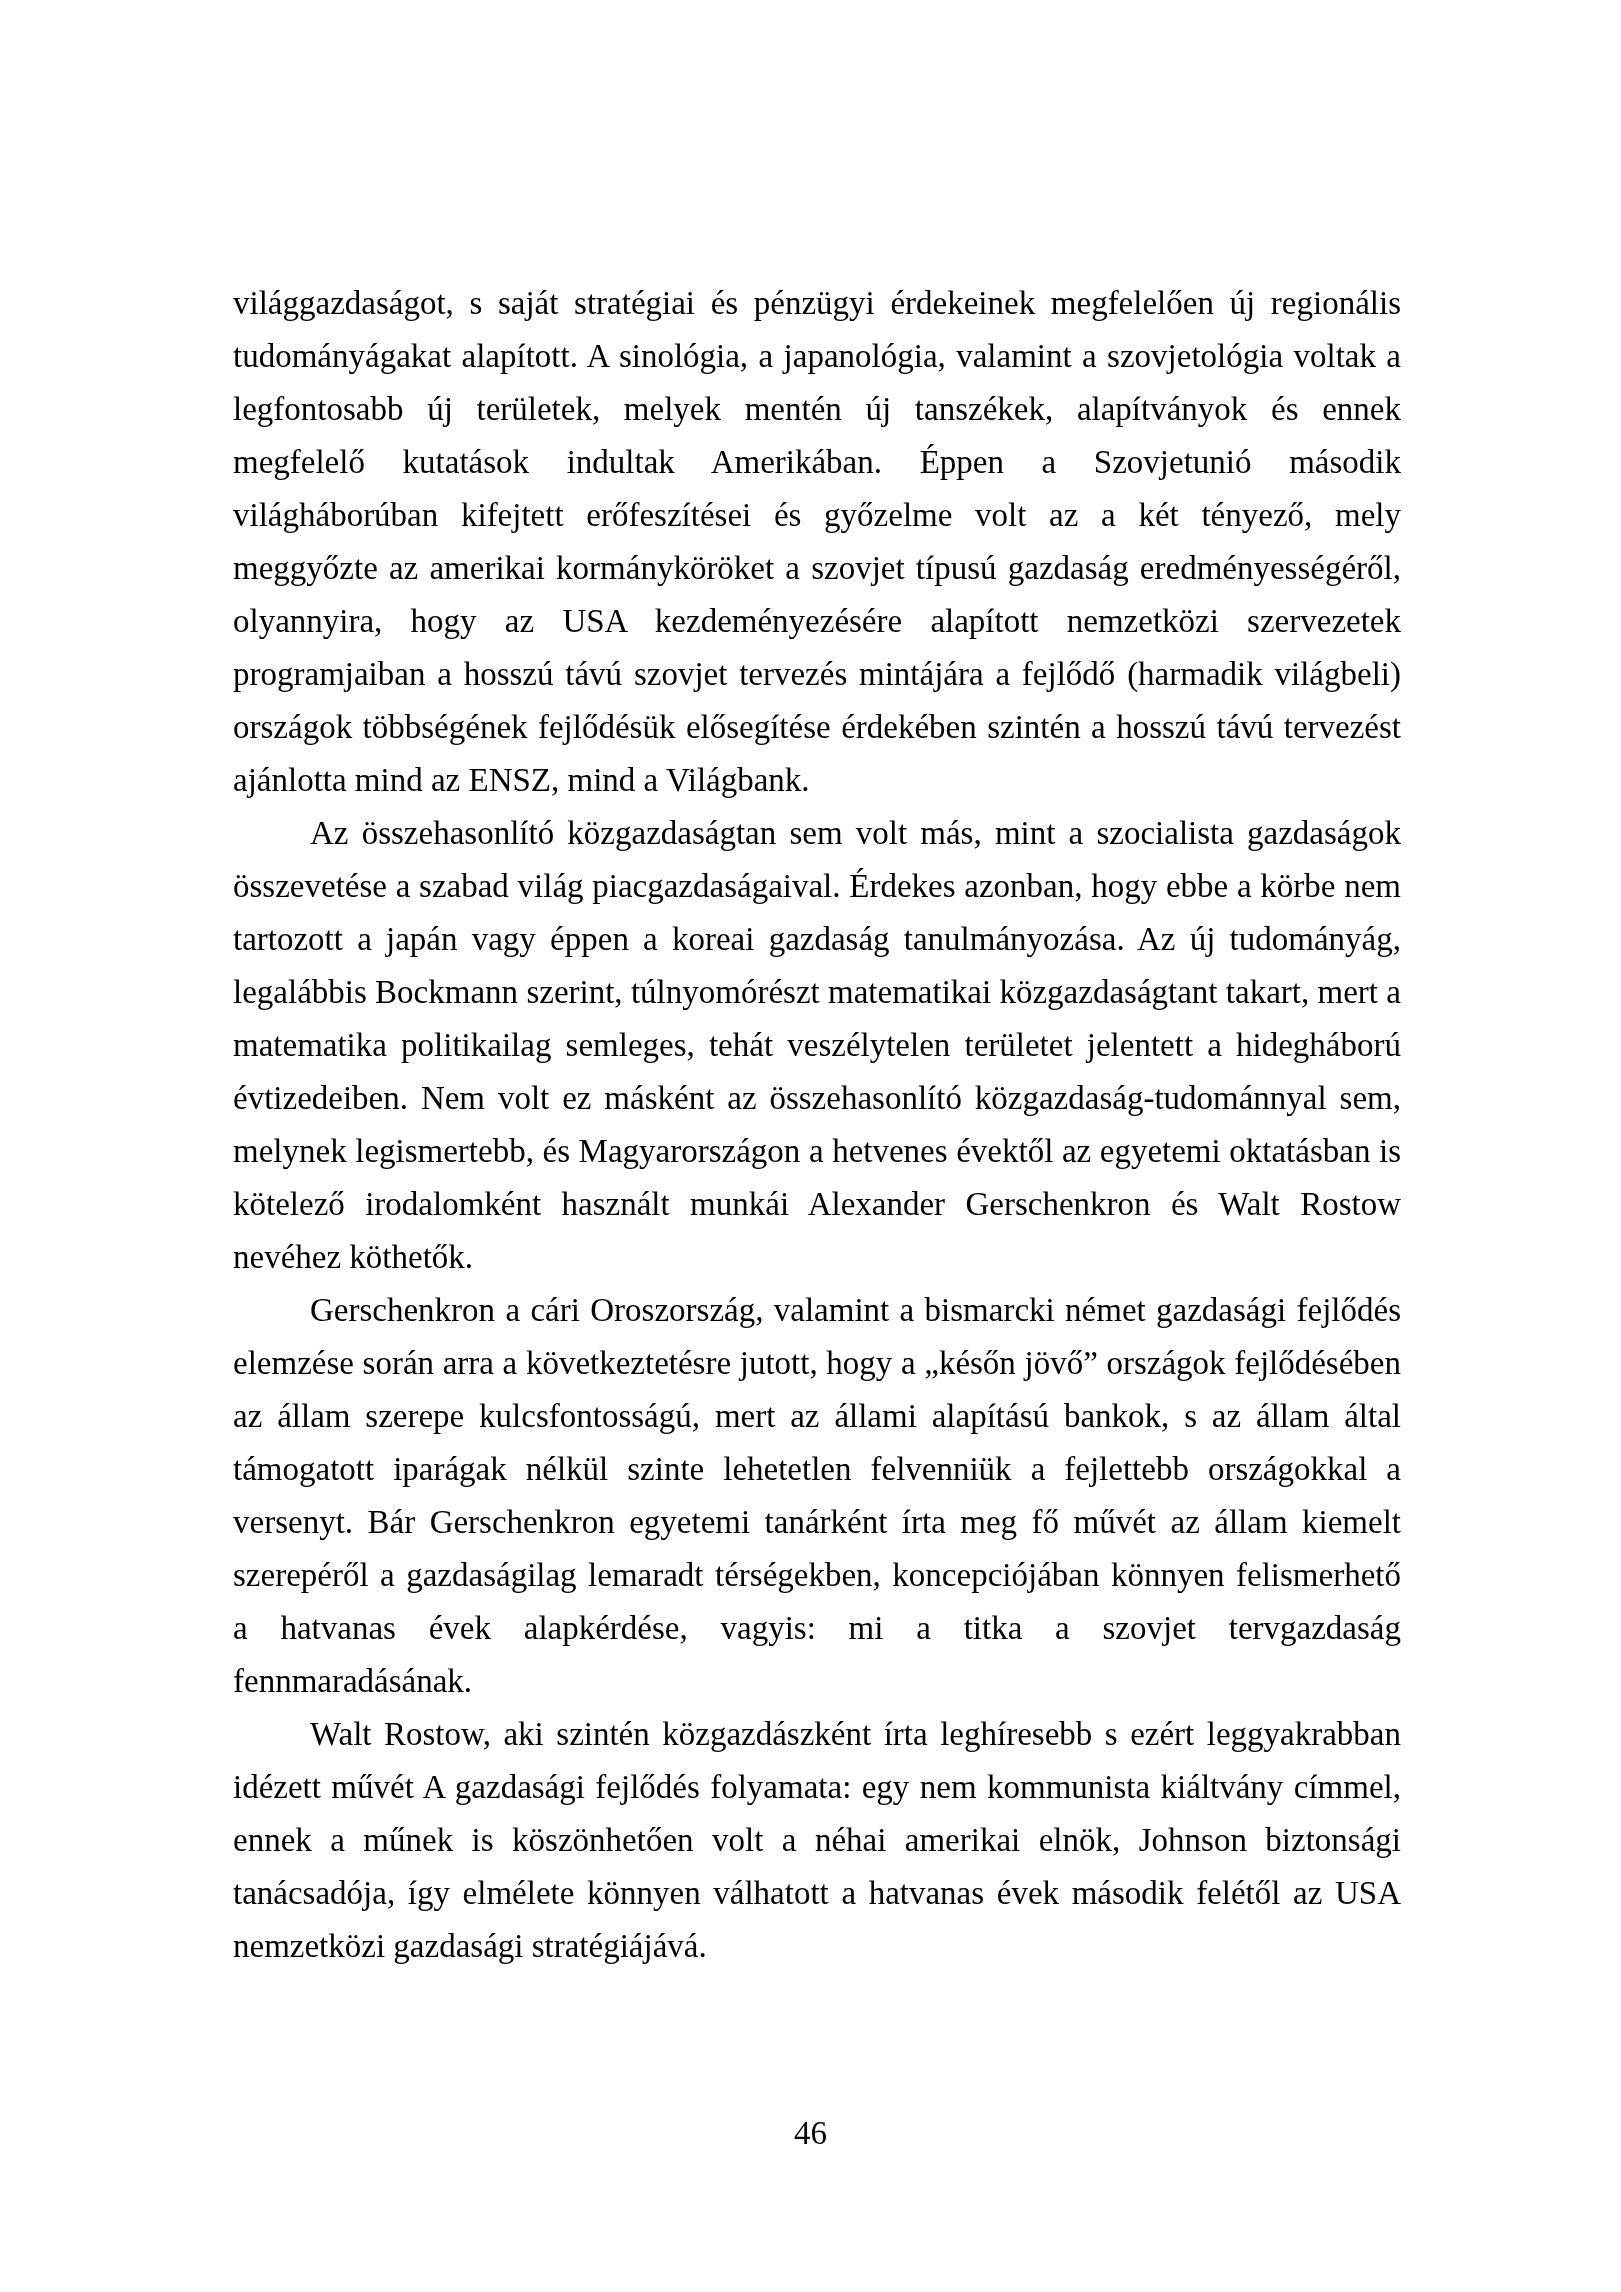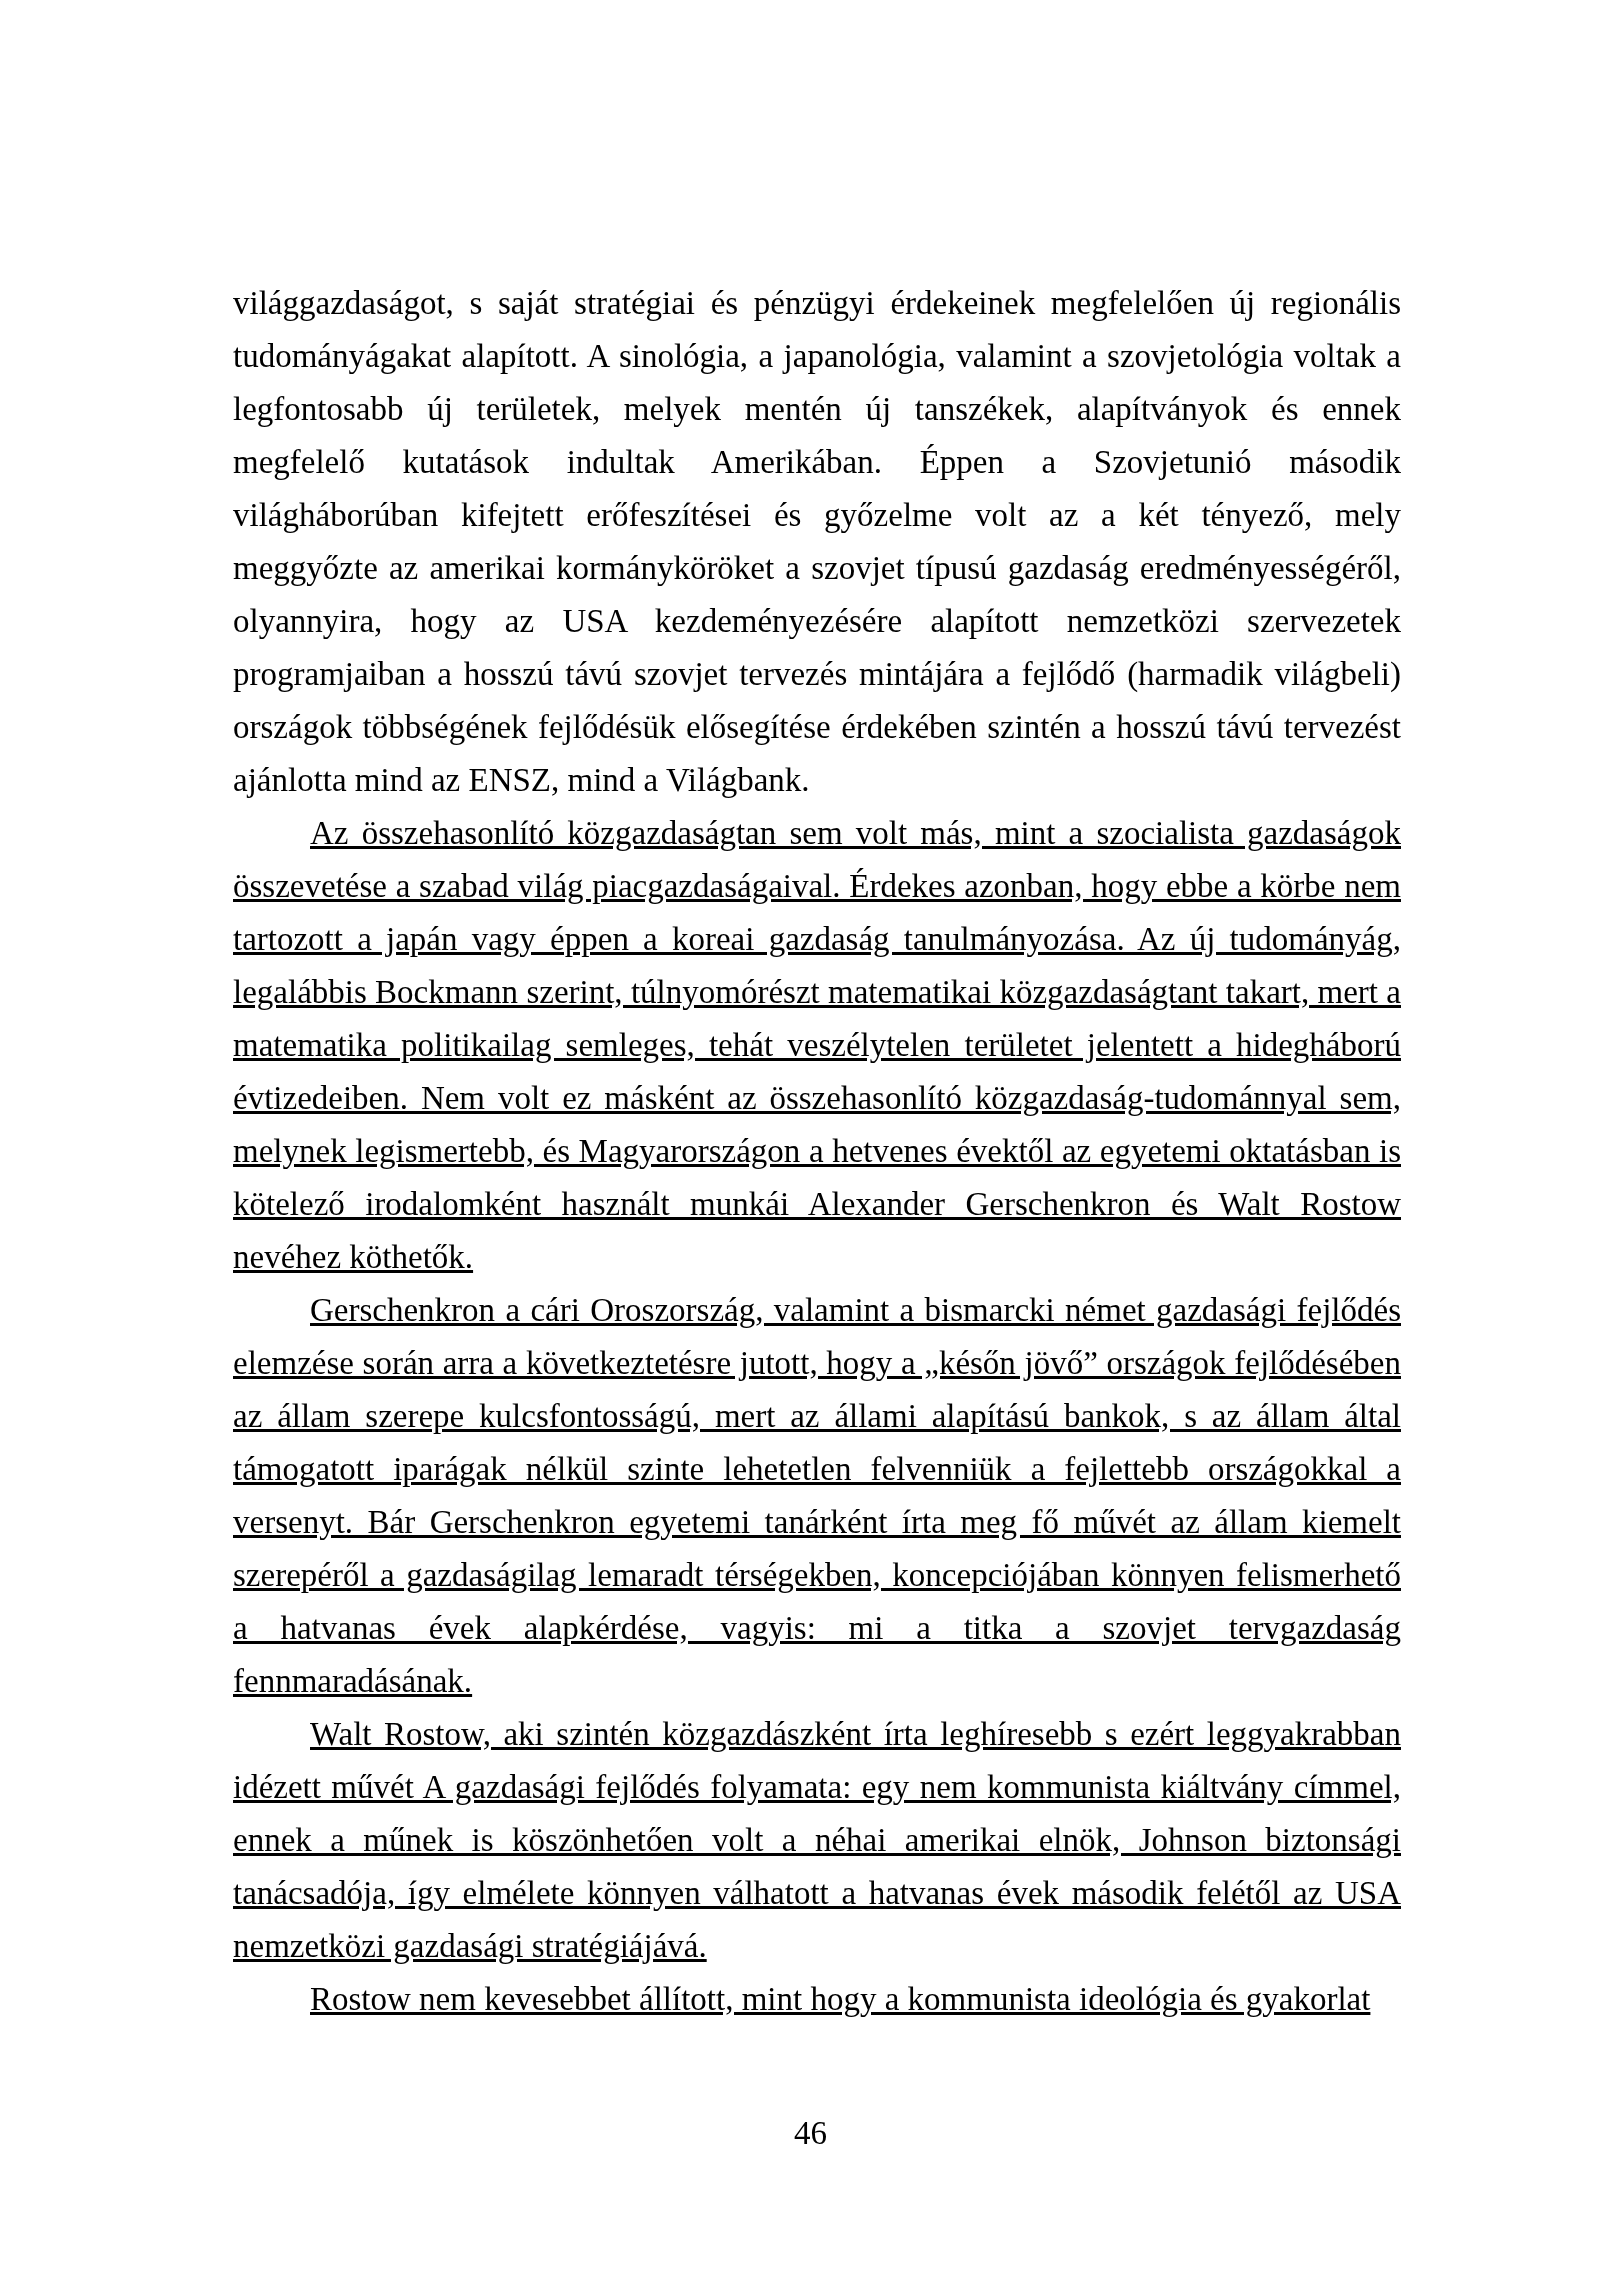--- a/index.html
+++ b/index.html
@@ -4,33 +4,32 @@
 <style>
   html, body { margin:0; padding:0; background:#ffffff; }
   body { width:1621px; height:2293px; position:relative; overflow:hidden; }
   .page-body {
     position:absolute; left:233px; top:277px; width:1168px;
     font-family:"Liberation Serif", "DejaVu Serif", serif;
     font-size:33px; line-height:53px; color:#000;
     text-align:justify;
   }
   .page-body p { margin:0; }
-  .page-body p.indent { text-indent:77px;text-decoration:underline; }
+  .page-body p.indent { text-indent:77px; }
   .page-number {
     position:absolute; left:0; width:1621px; top:2115px;
     text-align:center;
     font-family:"Liberation Serif", "DejaVu Serif", serif;
     font-size:33px; color:#000;
   }
 </style>
 </head>
 <body>
 
 <div class="page-body">
   <p>világgazdaságot, s saját stratégiai és pénzügyi érdekeinek megfelelően új regionális tudományágakat alapított. A sinológia, a japanológia, valamint a szovjetológia voltak a legfontosabb új területek, melyek mentén új tanszékek, alapítványok és ennek megfelelő kutatások indultak Amerikában. Éppen a Szovjetunió második világháborúban kifejtett erőfeszítései és győzelme volt az a két tényező, mely meggyőzte az amerikai kormányköröket a szovjet típusú gazdaság eredményességéről, olyannyira, hogy az USA kezdeményezésére alapított nemzetközi szervezetek programjaiban a hosszú távú szovjet tervezés mintájára a fejlődő (harmadik világbeli) országok többségének fejlődésük elősegítése érdekében szintén a hosszú távú tervezést ajánlotta mind az ENSZ, mind a Világbank.</p>
   <p class="indent">Az összehasonlító közgazdaságtan sem volt más, mint a szocialista gazdaságok összevetése a szabad világ piacgazdaságaival. Érdekes azonban, hogy ebbe a körbe nem tartozott a japán vagy éppen a koreai gazdaság tanulmányozása. Az új tudományág, legalábbis Bockmann szerint, túlnyomórészt matematikai közgazdaságtant takart, mert a matematika politikailag semleges, tehát veszélytelen területet jelentett a hidegháború évtizedeiben. Nem volt ez másként az összehasonlító közgazdaság-tudománnyal sem, melynek legismertebb, és Magyarországon a hetvenes évektől az egyetemi oktatásban is kötelező irodalomként használt munkái Alexander Gerschenkron és Walt Rostow nevéhez köthetők.</p>
   <p class="indent">Gerschenkron a cári Oroszország, valamint a bismarcki német gazdasági fejlődés elemzése során arra a következtetésre jutott, hogy a „későn jövő” országok fejlődésében az állam szerepe kulcsfontosságú, mert az állami alapítású bankok, s az állam által támogatott iparágak nélkül szinte lehetetlen felvenniük a fejlettebb országokkal a versenyt. Bár Gerschenkron egyetemi tanárként írta meg fő művét az állam kiemelt szerepéről a gazdaságilag lemaradt térségekben, koncepciójában könnyen felismerhető a hatvanas évek alapkérdése, vagyis: mi a titka a szovjet tervgazdaság fennmaradásának.</p>
   <p class="indent">Walt Rostow, aki szintén közgazdászként írta leghíresebb s ezért leggyakrabban idézett művét A gazdasági fejlődés folyamata: egy nem kommunista kiáltvány címmel, ennek a műnek is köszönhetően volt a néhai amerikai elnök, Johnson biztonsági tanácsadója, így elmélete könnyen válhatott a hatvanas évek második felétől az USA nemzetközi gazdasági stratégiájává.</p>
-  <p class="indent" style="text-align:left">Rostow nem kevesebbet állított, mint hogy a kommunista ideológia és gyakorlat</p>
 </div>
 
 <div class="page-number">46</div>
 
 
 </body></html>

